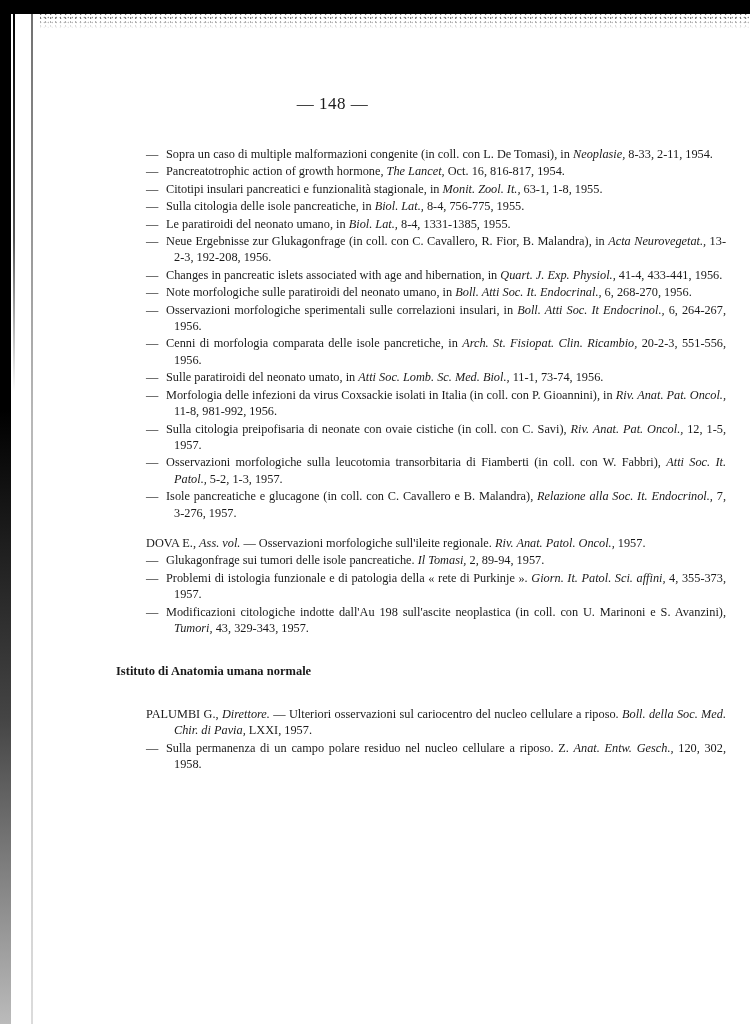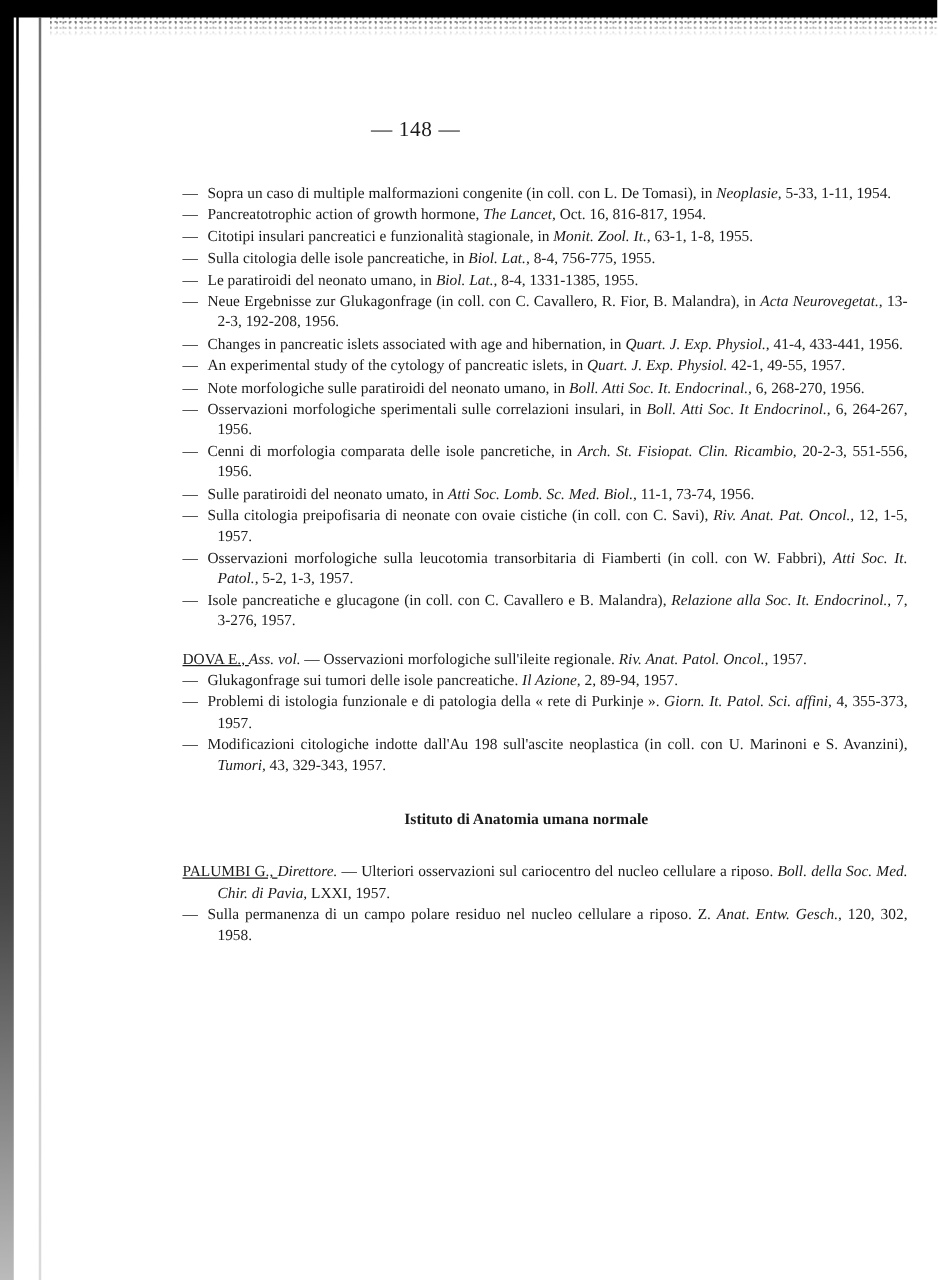--- a/index.html
+++ b/index.html
@@ -43,59 +43,59 @@
   }
   .entry {
     padding-left: 28px; text-indent: -28px; margin: 0 0 1px 0; text-align: justify;
   }
   .entry .dash { display: inline-block; width: 20px; text-indent: 0; }
   .entry i { }
   .author-entry {
     margin-left: -30px; padding-left: 58px; text-indent: -28px;
   }
   .author-entry.first { margin-top: 14px; }
-  .author-name { font-style: normal; text-decoration: underline; }
+  .author-name { font-style: normal; }
   .section-heading {
-    text-align: center; font-weight: bold; margin: 27px 0 26px -30px; font-size: 12.5px;
+    text-align: left; font-weight: bold; margin: 27px 0 26px -30px; font-size: 12.5px;
   }
 </style>
 </head>
 <body>
 
 <div class="top-border"></div>
 <div class="top-noise"></div>
 <div class="left-border"></div>
 <div class="left-line"></div>
 <div class="left-line2"></div>
 
 <div class="page-number">— 148 —</div>
 
 <div class="content">
   <div id="group1">
-      <p class="entry"><span class="dash">—</span><span>Sopra un caso di multiple malformazioni congenite (in coll. con L. De Tomasi), in </span><i>Neoplasie,</i><span> 5-33, 1-11, 1954.</span></p>
+      <p class="entry"><span class="dash">—</span><span>Sopra un caso di multiple malformazioni congenite (in coll. con L. De Tomasi), in </span><i>Neoplasie,</i><span> 8-33, 2-11, 1954.</span></p>
       <p class="entry"><span class="dash">—</span><span>Pancreatotrophic action of growth hormone, </span><i>The Lancet,</i><span> Oct. 16, 816-817, 1954.</span></p>
       <p class="entry"><span class="dash">—</span><span>Citotipi insulari pancreatici e funzionalità stagionale, in </span><i>Monit. Zool. It.,</i><span> 63-1, 1-8, 1955.</span></p>
       <p class="entry"><span class="dash">—</span><span>Sulla citologia delle isole pancreatiche, in </span><i>Biol. Lat.,</i><span> 8-4, 756-775, 1955.</span></p>
       <p class="entry"><span class="dash">—</span><span>Le paratiroidi del neonato umano, in </span><i>Biol. Lat.,</i><span> 8-4, 1331-1385, 1955.</span></p>
       <p class="entry"><span class="dash">—</span><span>Neue Ergebnisse zur Glukagonfrage (in coll. con C. Cavallero, R. Fior, B. Malandra), in </span><i>Acta Neurovegetat.,</i><span> 13-2-3, 192-208, 1956.</span></p>
       <p class="entry"><span class="dash">—</span><span>Changes in pancreatic islets associated with age and hibernation, in </span><i>Quart. J. Exp. Physiol.,</i><span> 41-4, 433-441, 1956.</span></p>
-      <p class="entry"><span class="dash">—</span><span>An experimental study of the cytology of pancreatic islets, in </span><i>Quart. J. Exp. Physiol.</i><span> 42-1, 49-55, 1957.</span></p>
       <p class="entry"><span class="dash">—</span><span>Note morfologiche sulle paratiroidi del neonato umano, in </span><i>Boll. Atti Soc. It. Endocrinal.,</i><span> 6, 268-270, 1956.</span></p>
       <p class="entry"><span class="dash">—</span><span>Osservazioni morfologiche sperimentali sulle correlazioni insulari, in </span><i>Boll. Atti Soc. It Endocrinol.,</i><span> 6, 264-267, 1956.</span></p>
       <p class="entry"><span class="dash">—</span><span>Cenni di morfologia comparata delle isole pancretiche, in </span><i>Arch. St. Fisiopat. Clin. Ricambio,</i><span> 20-2-3, 551-556, 1956.</span></p>
       <p class="entry"><span class="dash">—</span><span>Sulle paratiroidi del neonato umato, in </span><i>Atti Soc. Lomb. Sc. Med. Biol.,</i><span> 11-1, 73-74, 1956.</span></p>
+      <p class="entry"><span class="dash">—</span><span>Morfologia delle infezioni da virus Coxsackie isolati in Italia (in coll. con P. Gioannini), in </span><i>Riv. Anat. Pat. Oncol.,</i><span> 11-8, 981-992, 1956.</span></p>
       <p class="entry"><span class="dash">—</span><span>Sulla citologia preipofisaria di neonate con ovaie cistiche (in coll. con C. Savi), </span><i>Riv. Anat. Pat. Oncol.,</i><span> 12, 1-5, 1957.</span></p>
       <p class="entry"><span class="dash">—</span><span>Osservazioni morfologiche sulla leucotomia transorbitaria di Fiamberti (in coll. con W. Fabbri), </span><i>Atti Soc. It. Patol.,</i><span> 5-2, 1-3, 1957.</span></p>
       <p class="entry"><span class="dash">—</span><span>Isole pancreatiche e glucagone (in coll. con C. Cavallero e B. Malandra), </span><i>Relazione alla Soc. It. Endocrinol.,</i><span> 7, 3-276, 1957.</span></p>
     </div>
 
   <p class="entry author-entry first"><span class="author-name">DOVA E., </span><i>Ass. vol.</i><span> — Osservazioni morfologiche sull'ileite regionale. </span><i>Riv. Anat. Patol. Oncol.,</i><span> 1957.</span></p>
 
   <div id="group2">
-      <p class="entry author-entry"><span class="dash">—</span><span>Glukagonfrage sui tumori delle isole pancreatiche. </span><i>Il Azione,</i><span> 2, 89-94, 1957.</span></p>
+      <p class="entry author-entry"><span class="dash">—</span><span>Glukagonfrage sui tumori delle isole pancreatiche. </span><i>Il Tomasi,</i><span> 2, 89-94, 1957.</span></p>
       <p class="entry author-entry"><span class="dash">—</span><span>Problemi di istologia funzionale e di patologia della « rete di Purkinje ». </span><i>Giorn. It. Patol. Sci. affini,</i><span> 4, 355-373, 1957.</span></p>
       <p class="entry author-entry"><span class="dash">—</span><span>Modificazioni citologiche indotte dall'Au 198 sull'ascite neoplastica (in coll. con U. Marinoni e S. Avanzini), </span><i>Tumori,</i><span> 43, 329-343, 1957.</span></p>
     </div>
 
   <div class="section-heading">Istituto di Anatomia umana normale</div>
 
   <p class="entry author-entry"><span class="author-name">PALUMBI G., </span><i>Direttore.</i><span> — Ulteriori osservazioni sul cariocentro del nucleo cellulare a riposo. </span><i>Boll. della Soc. Med. Chir. di Pavia,</i><span> LXXI, 1957.</span></p>
 
   <div id="group3">
       <p class="entry author-entry"><span class="dash">—</span><span>Sulla permanenza di un campo polare residuo nel nucleo cellulare a riposo. Z. </span><i>Anat. Entw. Gesch.,</i><span> 120, 302, 1958.</span></p>

